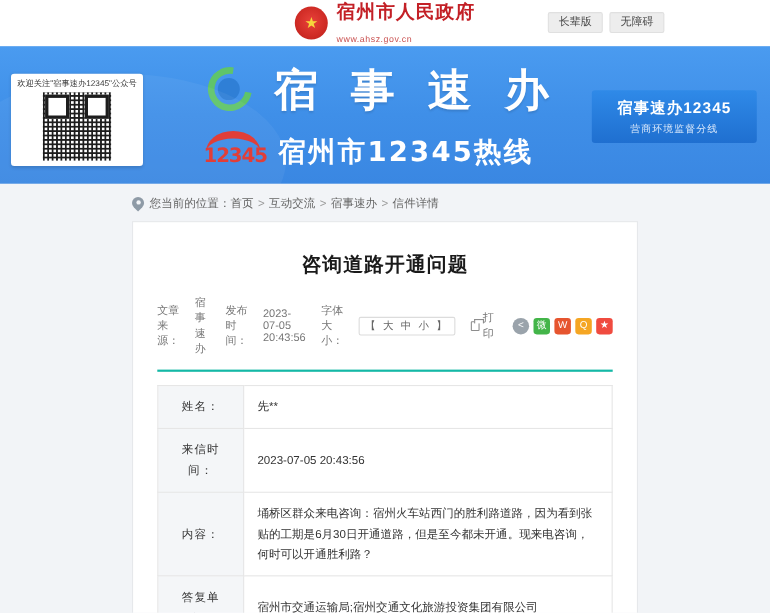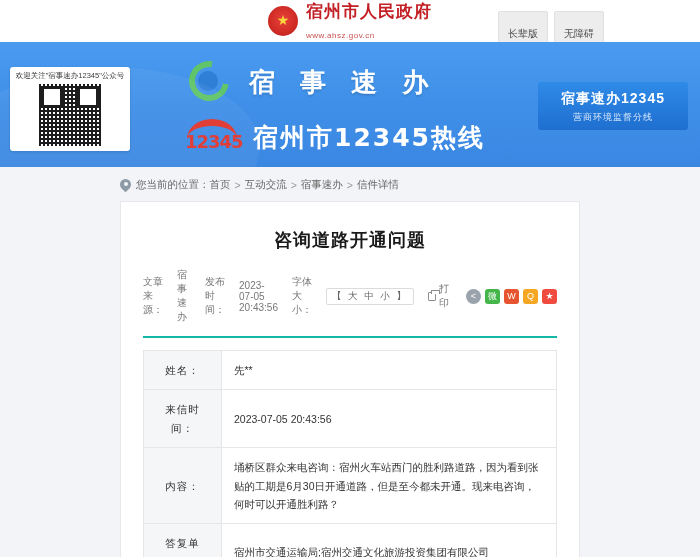--- a/index.html
+++ b/index.html
@@ -64,21 +64,21 @@
     top: 11px;
     display: flex;
     gap: 6px;
   }
   .tool-btn {
     font-size: 10px;
     color: #4a4a4a;
     background: #ededed;
     border: 1px solid #e0e0e0;
     border-radius: 2px;
-    padding: 16px 9px;
+    padding: 3px 9px;
     line-height: 1.1;
     white-space: nowrap;
   }
 
   
   .banner {
     position: relative;
     height: 125px;
     background: linear-gradient(180deg, #4a9bf0 0%, #3f8fe8 50%, #3a87e2 100%);
     overflow: hidden;
@@ -160,21 +160,21 @@
   }
   .mark-green .dot {
     position: absolute;
     left: 13px; top: 12px;
     width: 20px; height: 20px;
     border-radius: 50%;
     background: #2f7fd6;
   }
   .big-title {
     font-family: "DejaVu Sans", sans-serif;
-    font-size: 26px;
+    font-size: 40px;
     font-weight: bold;
     color: #ffffff;
     letter-spacing: 8px;
     line-height: 1;
     text-shadow: 0 2px 2px rgba(0,0,0,0.12);
   }
   .center-row2 {
     display: flex;
     align-items: center;
     gap: 10px;

